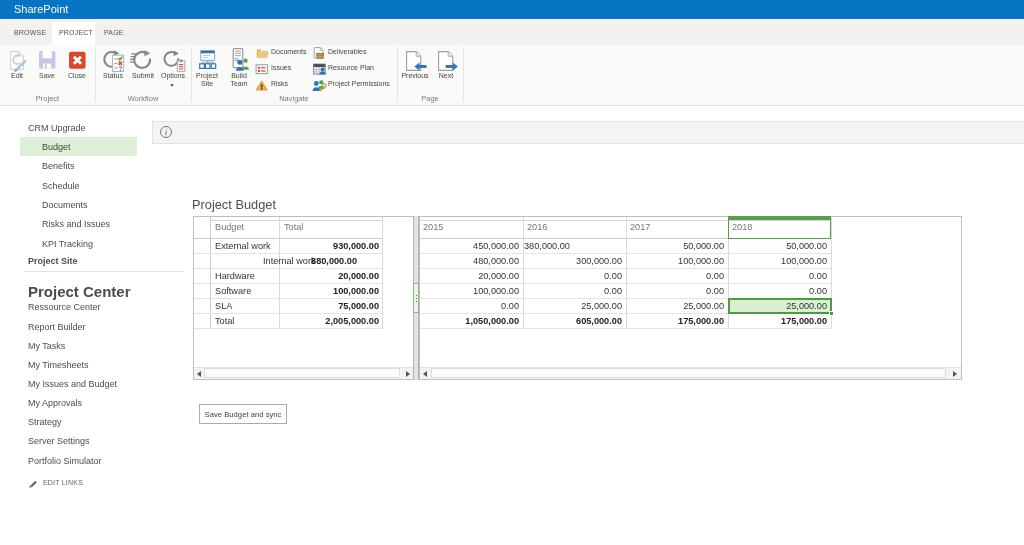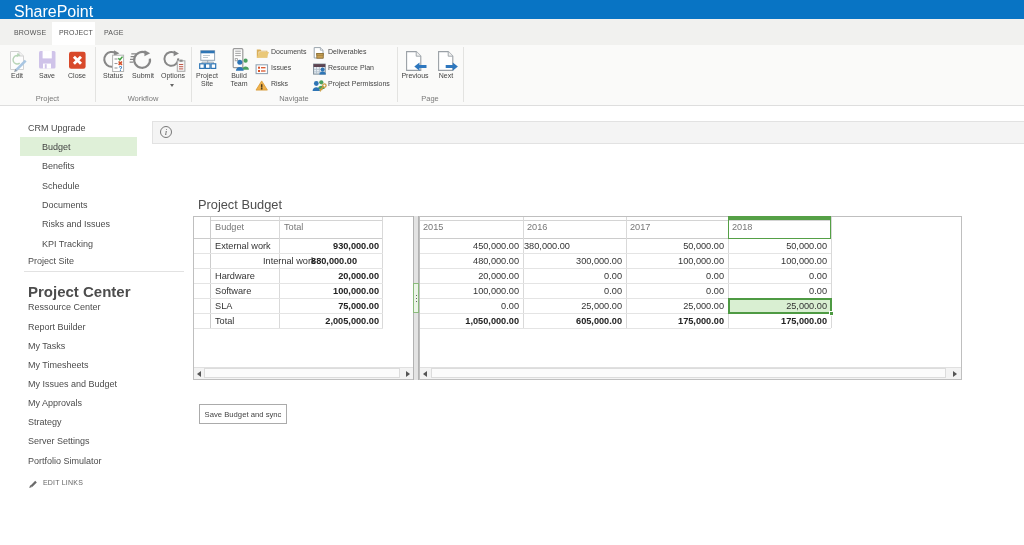--- a/index.html
+++ b/index.html
@@ -7,21 +7,21 @@
   body { font-family:"Liberation Sans", sans-serif; }
   #page { position:relative; width:1024px; height:545px; background:#fff; }
   .abs { position:absolute; }
   .lbl { position:absolute; white-space:nowrap; }
 </style>
 </head>
 <body>
 <div id="page">
 
   <div class="abs" style="left:0;top:0;width:1024px;height:19px;background:#0874c4;"></div>
-  <div class="lbl" style="left:14px;top:3px;font-size:16px;color:#fff;">SharePoint</div>
+  <div class="lbl" style="left:14px;top:3px;font-size:11px;color:#fff;">SharePoint</div>
 
   <div class="abs" style="left:0;top:19px;width:1024px;height:26px;background:#f1f1ef;"></div>
   <div class="abs" style="left:0;top:45px;width:1024px;height:60px;background:#fafaf9;"></div>
   <div class="abs" style="left:0;top:105px;width:1024px;height:1px;background:#dedede;"></div>
 
   <div class="lbl" style="left:14px;top:29px;font-size:7px;letter-spacing:0.2px;color:#555;">BROWSE</div>
   <div class="abs" style="left:52px;top:22px;width:43px;height:23px;background:#fff;"></div>
   <div class="lbl" style="left:59px;top:29px;font-size:7px;letter-spacing:0.2px;color:#4f4f4f;">PROJECT</div>
   <div class="lbl" style="left:104px;top:29px;font-size:7px;letter-spacing:0.2px;color:#555;">PAGE</div>
 
@@ -156,35 +156,35 @@
   <div class="abs" style="left:160px;top:126px;width:12px;height:12px;border:1px solid #777;border-radius:50%;color:#555;font-size:9px;text-align:center;line-height:10px;font-family:'Liberation Serif',serif;font-style:italic;">i</div>
 
   <div class="abs" style="left:20px;top:137px;width:117px;height:19px;background:#dff0d8;"></div>
   <div class="lbl" style="left:28px;top:123px;font-size:9px;color:#4c4c4c;">CRM Upgrade</div>
   <div class="lbl" style="left:42px;top:142px;font-size:9px;color:#444;">Budget</div>
   <div class="lbl" style="left:42px;top:161px;font-size:9px;color:#4c4c4c;">Benefits</div>
   <div class="lbl" style="left:42px;top:181px;font-size:9px;color:#4c4c4c;">Schedule</div>
   <div class="lbl" style="left:42px;top:200px;font-size:9px;color:#4c4c4c;">Documents</div>
   <div class="lbl" style="left:42px;top:219px;font-size:9px;color:#4c4c4c;">Risks and Issues</div>
   <div class="lbl" style="left:42px;top:239px;font-size:9px;color:#4c4c4c;">KPI Tracking</div>
-  <div class="lbl" style="left:28px;top:256px;font-size:9px;color:#4c4c4c;">Project Site</div>
+  <div class="lbl" style="left:28px;top:256px;font-size:9px;color:#4c4c4c;font-weight:bold;">Project Site</div>
   <div class="abs" style="left:24px;top:271px;width:160px;height:1px;background:#e2e2e2;"></div>
   <div class="lbl" style="left:28px;top:283px;font-size:15px;color:#4c4c4c;font-weight:bold;">Project Center</div>
   <div class="lbl" style="left:28px;top:302px;font-size:9px;color:#4c4c4c;">Ressource Center</div>
   <div class="lbl" style="left:28px;top:322px;font-size:9px;color:#4c4c4c;">Report Builder</div>
   <div class="lbl" style="left:28px;top:341px;font-size:9px;color:#4c4c4c;">My Tasks</div>
   <div class="lbl" style="left:28px;top:360px;font-size:9px;color:#4c4c4c;">My Timesheets</div>
   <div class="lbl" style="left:28px;top:379px;font-size:9px;color:#4c4c4c;">My Issues and Budget</div>
   <div class="lbl" style="left:28px;top:398px;font-size:9px;color:#4c4c4c;">My Approvals</div>
   <div class="lbl" style="left:28px;top:417px;font-size:9px;color:#4c4c4c;">Strategy</div>
   <div class="lbl" style="left:28px;top:436px;font-size:9px;color:#4c4c4c;">Server Settings</div>
   <div class="lbl" style="left:28px;top:456px;font-size:9px;color:#4c4c4c;">Portfolio Simulator</div>
   <div class="lbl" style="left:43px;top:479px;font-size:7px;letter-spacing:0.2px;color:#666;">EDIT LINKS</div>
 
-  <div class="lbl" style="left:198px;top:197px;font-size:12.8px;color:#4e4e4e;">Project Budget</div>
+  <div class="lbl" style="left:192px;top:197px;font-size:12.8px;color:#4e4e4e;">Project Budget</div>
 
   <div class="abs" id="lpane" style="left:193px;top:216px;width:221px;height:164px;border:1px solid #bfbfbf;background:#fff;"></div>
 
   <div class="abs" style="left:210px;top:220px;width:172px;height:1px;background:#d4d4d4;"></div>
   <div class="abs" style="left:194px;top:238px;width:189px;height:1px;background:#cccccc;"></div>
   <div class="abs" style="left:210px;top:217px;width:1px;height:111px;background:#cccccc;"></div>
   <div class="abs" style="left:279px;top:217px;width:1px;height:111px;background:#d9d9d9;"></div>
   <div class="abs" style="left:382px;top:217px;width:1px;height:111px;background:#d9d9d9;"></div>
   <div class="abs" style="left:194px;top:253px;width:189px;height:1px;background:#e4e4e4;"></div>
   <div class="abs" style="left:194px;top:268px;width:189px;height:1px;background:#e4e4e4;"></div>

